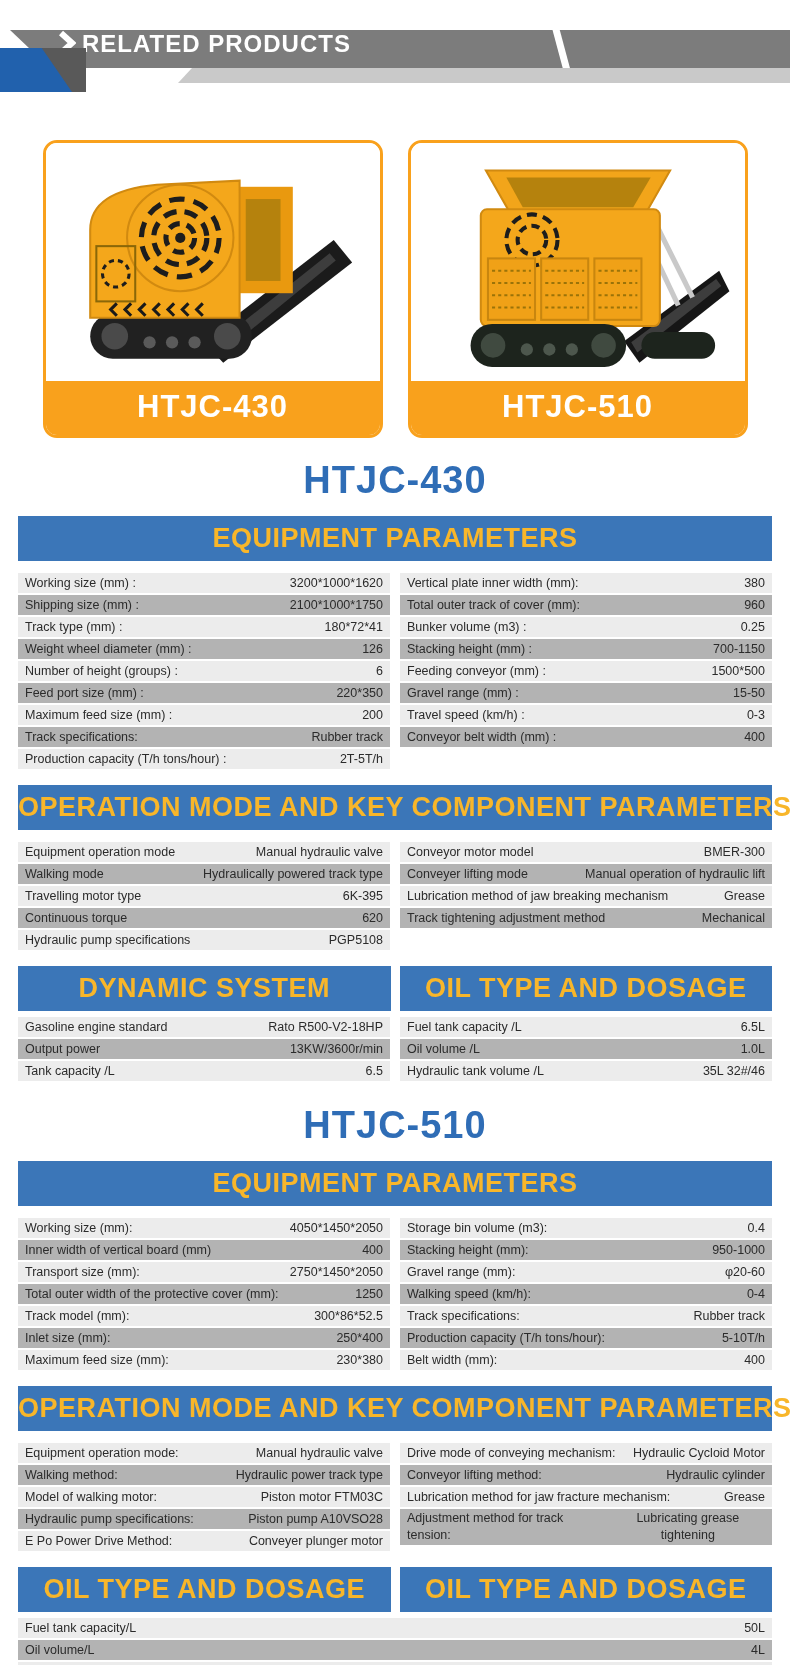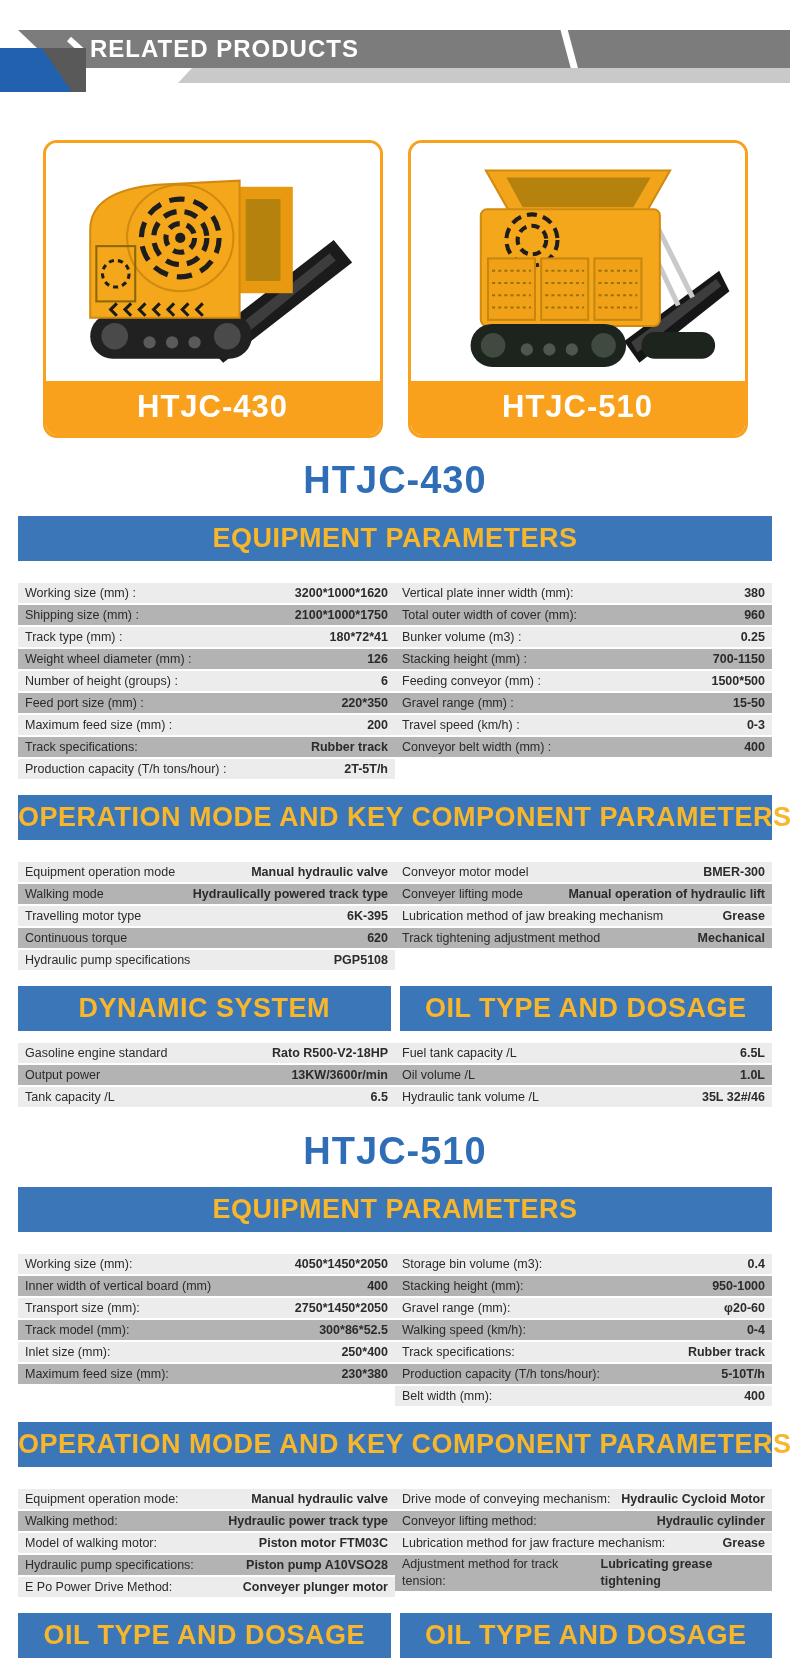--- a/index.html
+++ b/index.html
@@ -5,24 +5,24 @@
   * { margin:0; padding:0; box-sizing:border-box; }
   html,body { background:#ffffff; }
   body {
     width:790px; height:1665px; margin:0 auto; overflow:hidden;
     font-family:"Liberation Sans","DejaVu Sans",sans-serif; color:#2b2b2b;
   }
 
   
   .banner { position:relative; height:85px; }
   .banner-bar {
-    position:absolute; left:18px; right:0; top:30px; height:38px;
+    position:absolute; left:10px; right:0; top:30px; height:38px;
     background:#7c7c7c;
     clip-path:polygon(0 0, 100% 0, 100% 100%, 40px 100%);
-    display:flex; align-items:center; padding-left:48px;
+    display:flex; align-items:flex-start; padding-left:48px;
   }
   .banner-title {
     color:#ffffff; font-size:24px; font-weight:bold; letter-spacing:1px;
     margin-left:6px; white-space:nowrap;
   }
   .banner-slash {
     position:absolute; left:548px; top:-4px; width:7px; height:48px;
     background:#ffffff; transform:rotate(-15deg);
   }
   .banner-strip {
@@ -49,39 +49,39 @@
     height:54px; background:#f9a11c; color:#ffffff; font-size:31px; font-weight:bold;
     text-align:center; line-height:52px; letter-spacing:1px;
   }
 
   
   .model-title {
     margin-top:20px; text-align:center; color:#2f6db6;
     font-size:38px; font-weight:bold; letter-spacing:1px; line-height:44px;
   }
   .section-header {
-    margin:14px 18px 22px; height:45px; background:#3b76b8;
+    margin:14px 18px 12px; height:45px; background:#3b76b8;
     color:#f8b62a; font-size:27px; font-weight:bold; text-align:center;
     line-height:45px; letter-spacing:0.5px; white-space:nowrap;
   }
   .pair-headers { display:flex; gap:9px; margin:14px 18px 6px; }
   .pair-headers .section-header { flex:1; margin:0; }
 
   
-  .pair { display:flex; margin:12px 18px; align-items:flex-start; }
+  .pair { display:flex; gap:10px; margin:0 18px; align-items:flex-start; }
   .col { flex:1; min-width:0; }
   .row {
     display:flex; justify-content:space-between; align-items:center;
     min-height:20px; padding:1px 7px; margin-bottom:2px;
     font-size:12.5px; line-height:1.35; color:#2b2b2b;
   }
   .col .row:nth-child(odd)  { background:#ececec; }
   .col .row:nth-child(even) { background:#b3b3b3; }
   .row .lbl { text-align:left; padding-right:8px; }
-  .row .val { text-align:left;font-weight:bold; }
+  .row .val { text-align:center; }
 </style>
 </head>
 <body>
 
 <div class="banner">
   <div class="banner-strip"></div>
   <div class="banner-bar">
     <svg width="18" height="26" viewBox="0 0 18 26">
       <polyline points="3,3 14,13 3,23" fill="none" stroke="#ffffff" stroke-width="6"></polyline>
     </svg>
@@ -210,21 +210,21 @@
         <span class="lbl">Production capacity (T/h tons/hour) :</span>
         <span class="val">2T-5T/h</span>
       </div>
     </div>
   <div class="col">
       <div class="row">
         <span class="lbl">Vertical plate inner width (mm):</span>
         <span class="val">380</span>
       </div>
       <div class="row">
-        <span class="lbl">Total outer width of cover (mm):</span>
+        <span class="lbl">Total outer track of cover (mm):</span>
         <span class="val">960</span>
       </div>
       <div class="row">
         <span class="lbl">Bunker volume (m3) :</span>
         <span class="val">0.25</span>
       </div>
       <div class="row">
         <span class="lbl">Stacking height (mm) :</span>
         <span class="val">700-1150</span>
       </div>
@@ -337,20 +337,24 @@
       </div>
       <div class="row">
         <span class="lbl">Inner width of vertical board (mm)</span>
         <span class="val">400</span>
       </div>
       <div class="row">
         <span class="lbl">Transport size (mm):</span>
         <span class="val">2750*1450*2050</span>
       </div>
       <div class="row">
+        <span class="lbl">Total outer width of the protective cover (mm):</span>
+        <span class="val">1250</span>
+      </div>
+      <div class="row">
         <span class="lbl">Track model (mm):</span>
         <span class="val">300*86*52.5</span>
       </div>
       <div class="row">
         <span class="lbl">Inlet size (mm):</span>
         <span class="val">250*400</span>
       </div>
       <div class="row">
         <span class="lbl">Maximum feed size (mm):</span>
         <span class="val">230*380</span>

